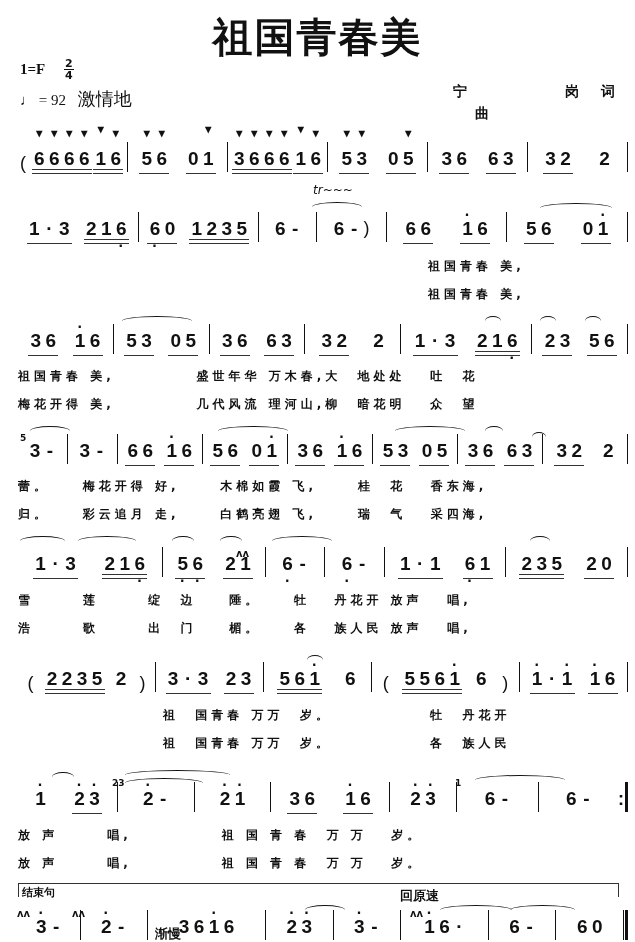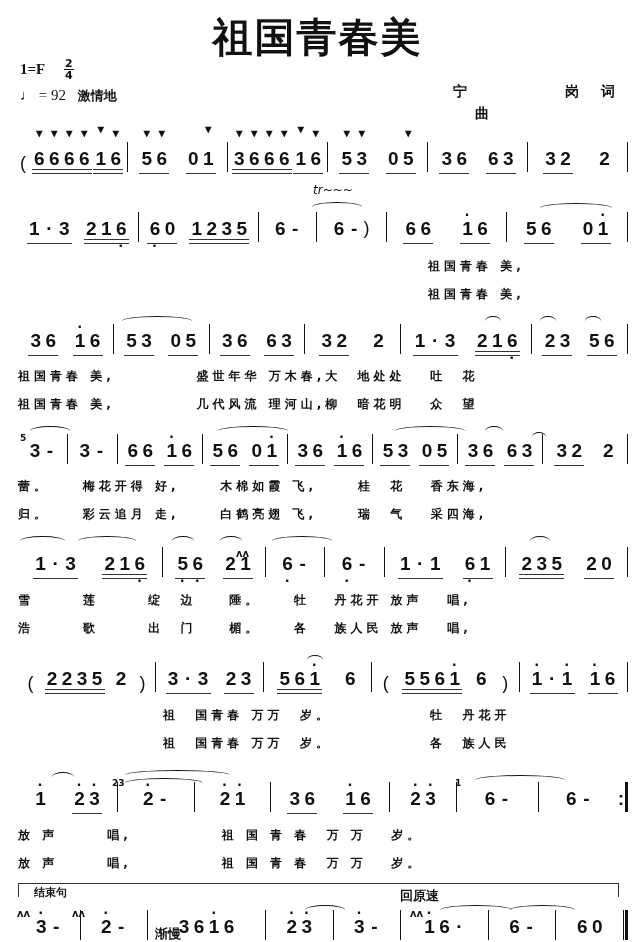--- a/index.html
+++ b/index.html
@@ -8,21 +8,21 @@
 
   .title { position: absolute; top: 10px; left: 0; width: 635px; text-align: center;
     font-size: 40px; font-weight: bold; letter-spacing: 2px; font-family: "DejaVu Sans", sans-serif; }
 
   .meta-left { position: absolute; left: 20px; top: 58px; font-size: 14px; font-weight: bold; }
   .meta-left .key { display: inline-block; font-family: "Liberation Serif", serif; font-size: 15px; }
   .meta-left .ts { display: inline-block; vertical-align: middle; text-align: center; margin-left: 14px;
     font-size: 11px; line-height: 11px; }
   .meta-left .ts .num { display: block; border-bottom: 1px solid #111; padding: 0 1px; }
   .meta-left .tempo { margin-top: 6px; font-weight: normal; font-family: "Liberation Serif", serif; font-size: 15px; }
-  .meta-left .tempo .exp { font-family: "DejaVu Sans", sans-serif; font-size: 13px; margin-left: 8px; font-weight: bold; }
+  .meta-left .tempo .exp { font-family: "DejaVu Sans", sans-serif; font-size: 18px; margin-left: 8px; font-weight: normal; }
 
   .meta-right { position: absolute; left: 453px; top: 80px; font-size: 14px; font-weight: bold; line-height: 22px; }
   .meta-right .row { display: flex; }
   .meta-right .name { width: 126px; display: flex; justify-content: space-between; }
 
   .line { position: absolute; left: 18px; width: 610px; }
   .staff { position: relative; height: 34px; display: flex; align-items: flex-end; font-family: "Liberation Sans", sans-serif; font-weight: bold; font-size: 19px; }
   .measure { display: flex; align-items: flex-end; justify-content: space-around; height: 34px; flex: 1; padding: 0 3px; }
   .bar { width: 1px; background: #111; height: 30px; align-self: flex-end; margin-bottom: 2px; }
   .bar.double { width: 5px; border-left: 1px solid #111; border-right: 3px solid #111; background: transparent; }
@@ -36,21 +36,21 @@
   .note.lo::after { content: "·"; position: absolute; left: 0; right: 0; bottom: -13px; font-size: 16px; line-height: 12px; }
   .note.acc::before { content: "▾"; position: absolute; left: 0; right: 0; top: -26px; font-size: 12px; }
   .paren { font-weight: normal; font-size: 18px; padding: 0 2px; }
 
   .lyric { position: absolute; font-size: 12px; font-weight: bold; letter-spacing: 4px; white-space: pre; }
   .slur { position: absolute; border-top: 1.5px solid #111; border-radius: 50% 50% 0 0; height: 10px; }
   .mark { position: absolute; font-size: 12px; font-style: italic; }
   .grace { position: absolute; font-size: 9px; font-weight: bold; }
 
   .coda-box { position: absolute; left: 18px; top: 883px; width: 601px; height: 14px; border-top: 1.5px solid #333; border-left: 1px solid #333; border-right: 1px solid #333; }
-  .coda-label { position: absolute; left: 34px; top: 885px; font-size: 11px; font-weight: bold; }
+  .coda-label { position: absolute; left: 22px; top: 885px; font-size: 11px; font-weight: bold; }
   .tempo-note { position: absolute; font-size: 13px; font-weight: bold; }
   .mordent { position: absolute; font-size: 10px; font-weight: bold; }
 </style>
 </head>
 <body>
 
 <div class="title">祖国青春美</div>
 
 <div class="meta-left">
   <div>
@@ -296,21 +296,21 @@
         </span>
       <span class="group u1">
           <span class="note">5</span>
           <span class="note">6</span>
         </span>
     </div>
     <div class="bar"></div>
   </div>
 </div>
 <div class="lyric" style="left:18px;top:368px">祖国青春 美,          盛世年华 万木春,大  地处处   吐  花</div>
-<div class="lyric" style="left:18px;top:396px">祖国青春 美,          几代风流 理河山,柳  暗花明   众  望</div>
+<div class="lyric" style="left:18px;top:396px">梅花开得 美,          几代风流 理河山,柳  暗花明   众  望</div>
 
 <div class="grace" style="left:20px;top:433px">5</div>
 <div class="slur" style="left:30px;top:426px;width:40px"></div>
 <div class="slur" style="left:218px;top:426px;width:70px"></div>
 <div class="slur" style="left:395px;top:426px;width:70px"></div>
 <div class="slur" style="left:485px;top:426px;width:18px"></div>
 <div class="slur" style="left:532px;top:432px;width:14px"></div>
 <div class="line" style="top:432px">
   <div class="staff">
     <div class="measure" style="flex:0.55">

